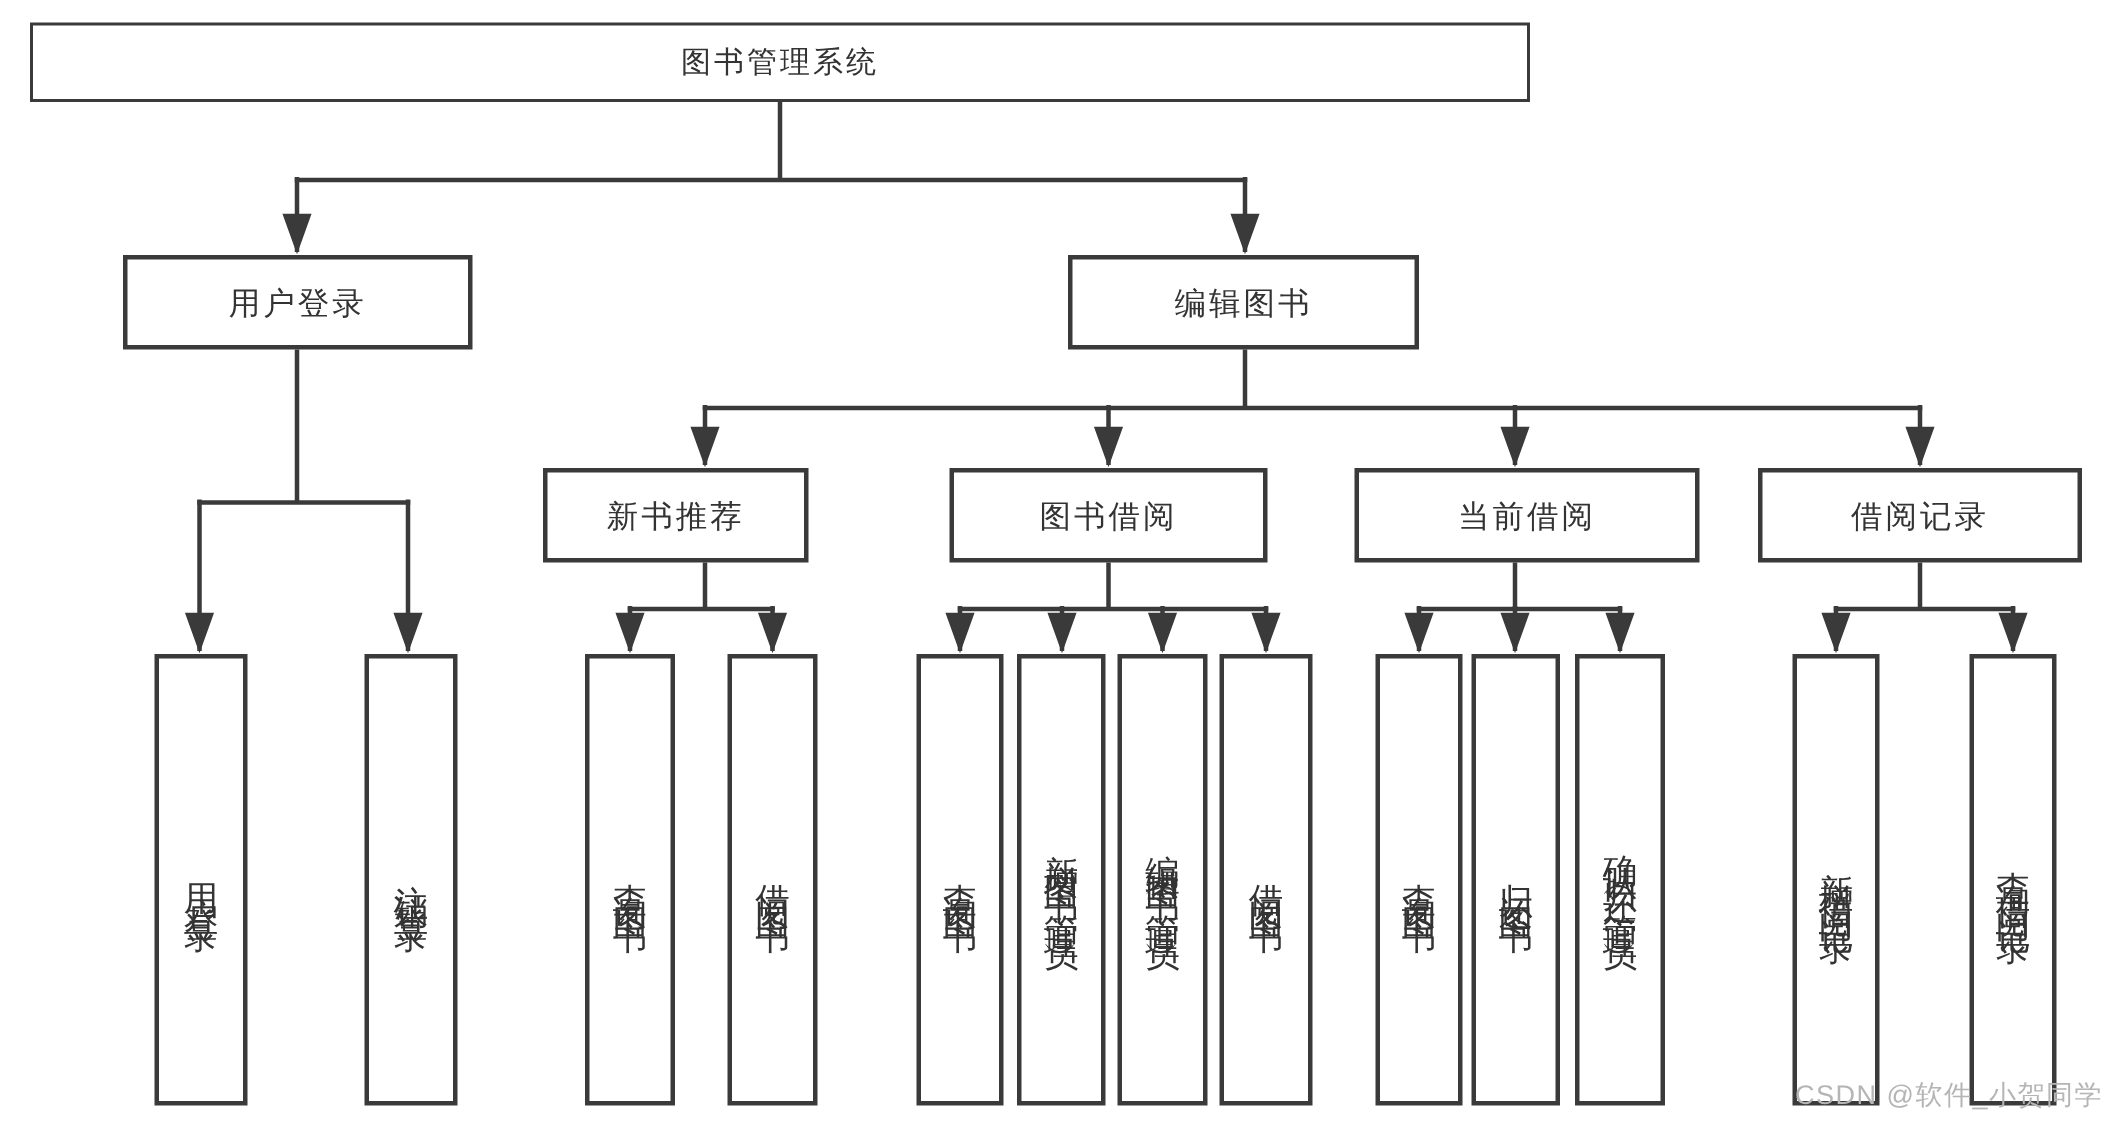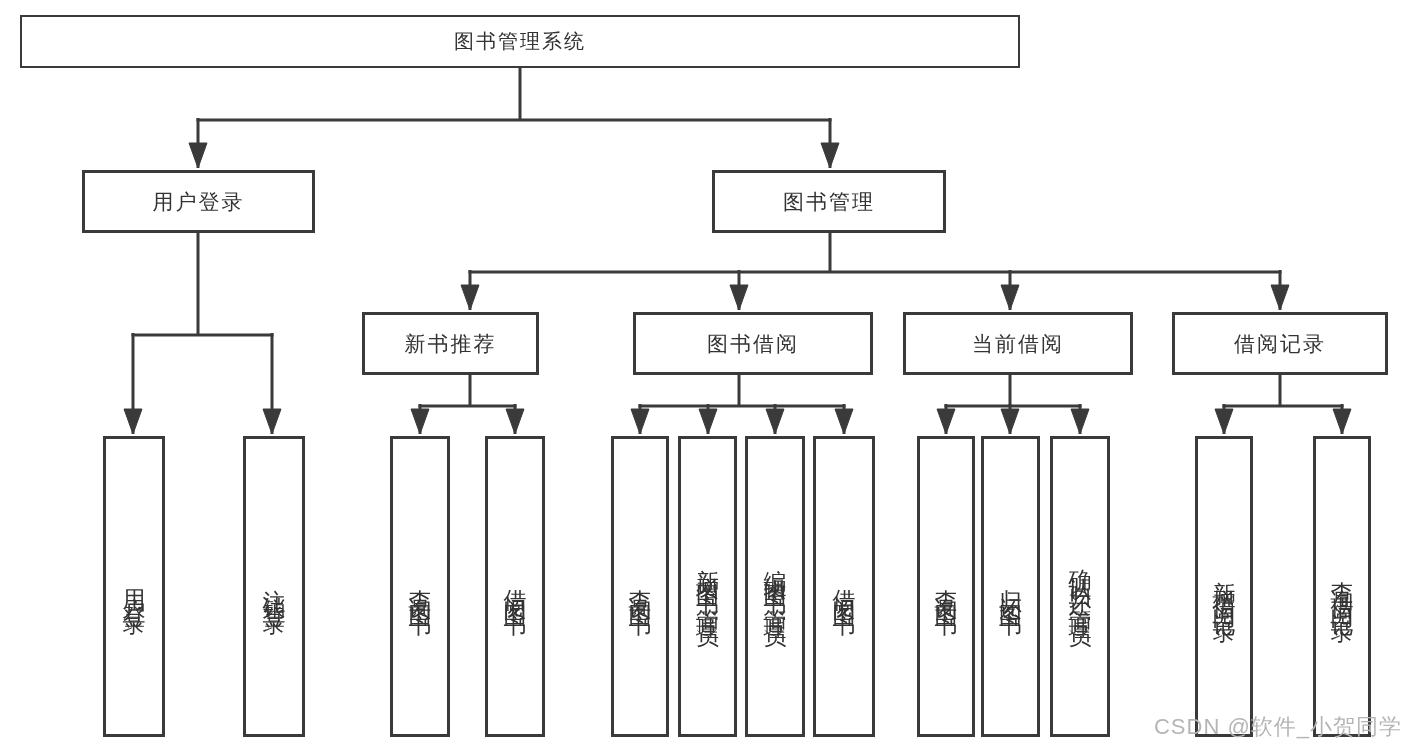--- a/index.html
+++ b/index.html
@@ -47,21 +47,21 @@
     text-orientation: mixed;
     font-size: 23px;
     letter-spacing: 8px;
     line-height: 1;
   }
   .watermark {
     position: absolute;
     right: 3px;
     bottom: 5px;
     color: #b5b5b5;
-    font-size: 22px;
+    font-size: 18px;
     letter-spacing: 1px;
     z-index: 3;
     white-space: nowrap;
   }
 </style>
 </head>
 <body>
 
 <div class="canvas">
 
@@ -111,24 +111,24 @@
       <path d="M1280,373 V406"></path>
       <path d="M1222.5,406 H1343.5"></path>
       <line x1="1224" y1="404" x2="1224" y2="434" marker-end="url(#arw)"></line>
       <line x1="1342" y1="404" x2="1342" y2="434" marker-end="url(#arw)"></line>
     </g>
   </svg>
 
   <div class="node h root" style="left:20px; top:15px; width:1000px; height:53px">图书管理系统</div>
 
   <div class="node h" style="left:82px; top:170px; width:233px; height:63px">用户登录</div>
-  <div class="node h" style="left:712px; top:170px; width:234px; height:63px">图书管理</div>
+  <div class="node h" style="left:712px; top:170px; width:234px; height:63px">编辑图书</div>
 
   <div class="node h" style="left:362px; top:312px; width:177px; height:63px">新书推荐</div>
-  <div class="node h" style="left:633px; top:312px; width:240px; height:63px">图书借阅</div>
+  <div class="node h" style="left:633px; top:312px; width:212px; height:63px">图书借阅</div>
   <div class="node h" style="left:903px; top:312px; width:230px; height:63px">当前借阅</div>
   <div class="node h" style="left:1172px; top:312px; width:216px; height:63px">借阅记录</div>
 
   <div class="node v" style="left:103px; top:436px; width:62px; height:301px">用户登录</div>
   <div class="node v" style="left:243px; top:436px; width:62px; height:301px">注销登录</div>
 
   <div class="node v" style="left:390px; top:436px; width:60px; height:301px">查询图书</div>
   <div class="node v" style="left:485px; top:436px; width:60px; height:301px">借阅图书</div>
 
   <div class="node v" style="left:611px; top:436px; width:58px; height:301px">查询图书</div>

